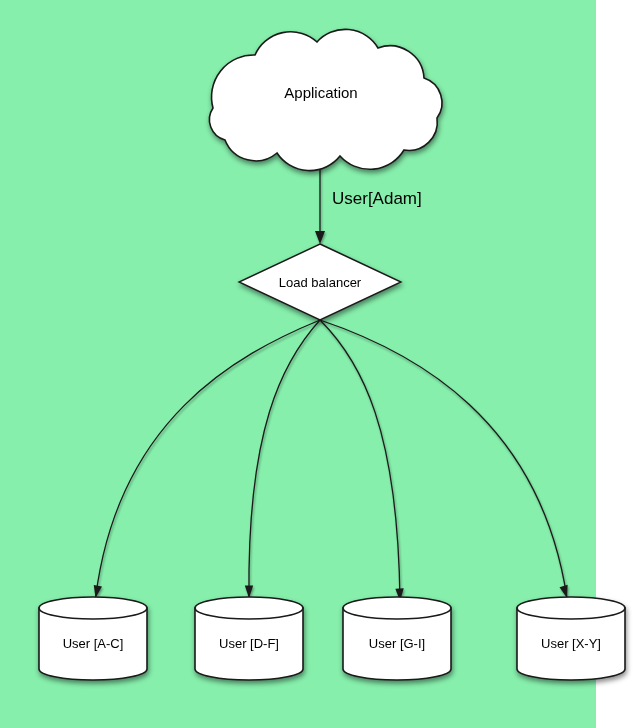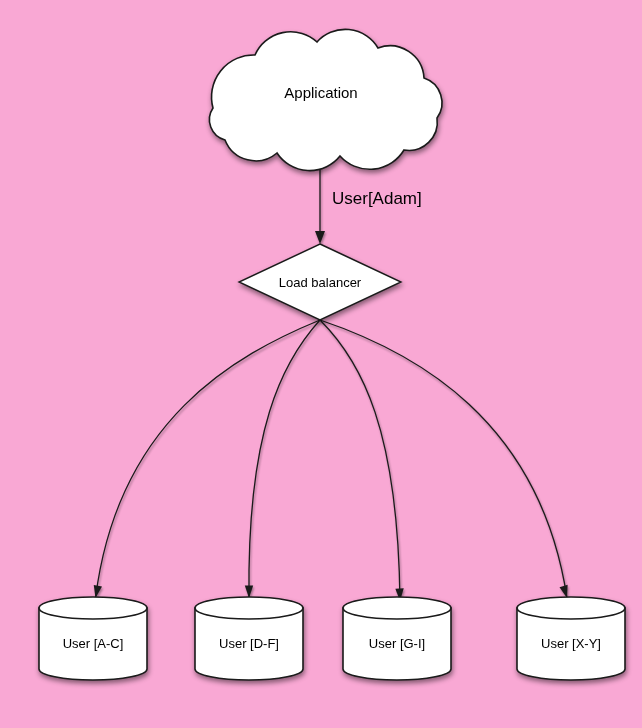--- a/index.html
+++ b/index.html
@@ -6,23 +6,23 @@
     margin: 0;
     padding: 0;
     background: #ffffff;
     width: 642px;
     height: 728px;
     overflow: hidden;
     font-family: "Liberation Sans", "DejaVu Sans", sans-serif;
   }
   .canvas-wrap {
     position: relative;
-    width: 642px;
+    width: 596px;
     height: 728px;
-    background: #f9a8d4;
+    background: #86efac;
   }
   svg { display: block; }
 
   .node-shape {
     fill: #ffffff;
     stroke: #1a1a1a;
     stroke-width: 1.6;
   }
   .node-shadow {
     filter: drop-shadow(1px 3px 2.5px rgba(0,0,0,0.45));

